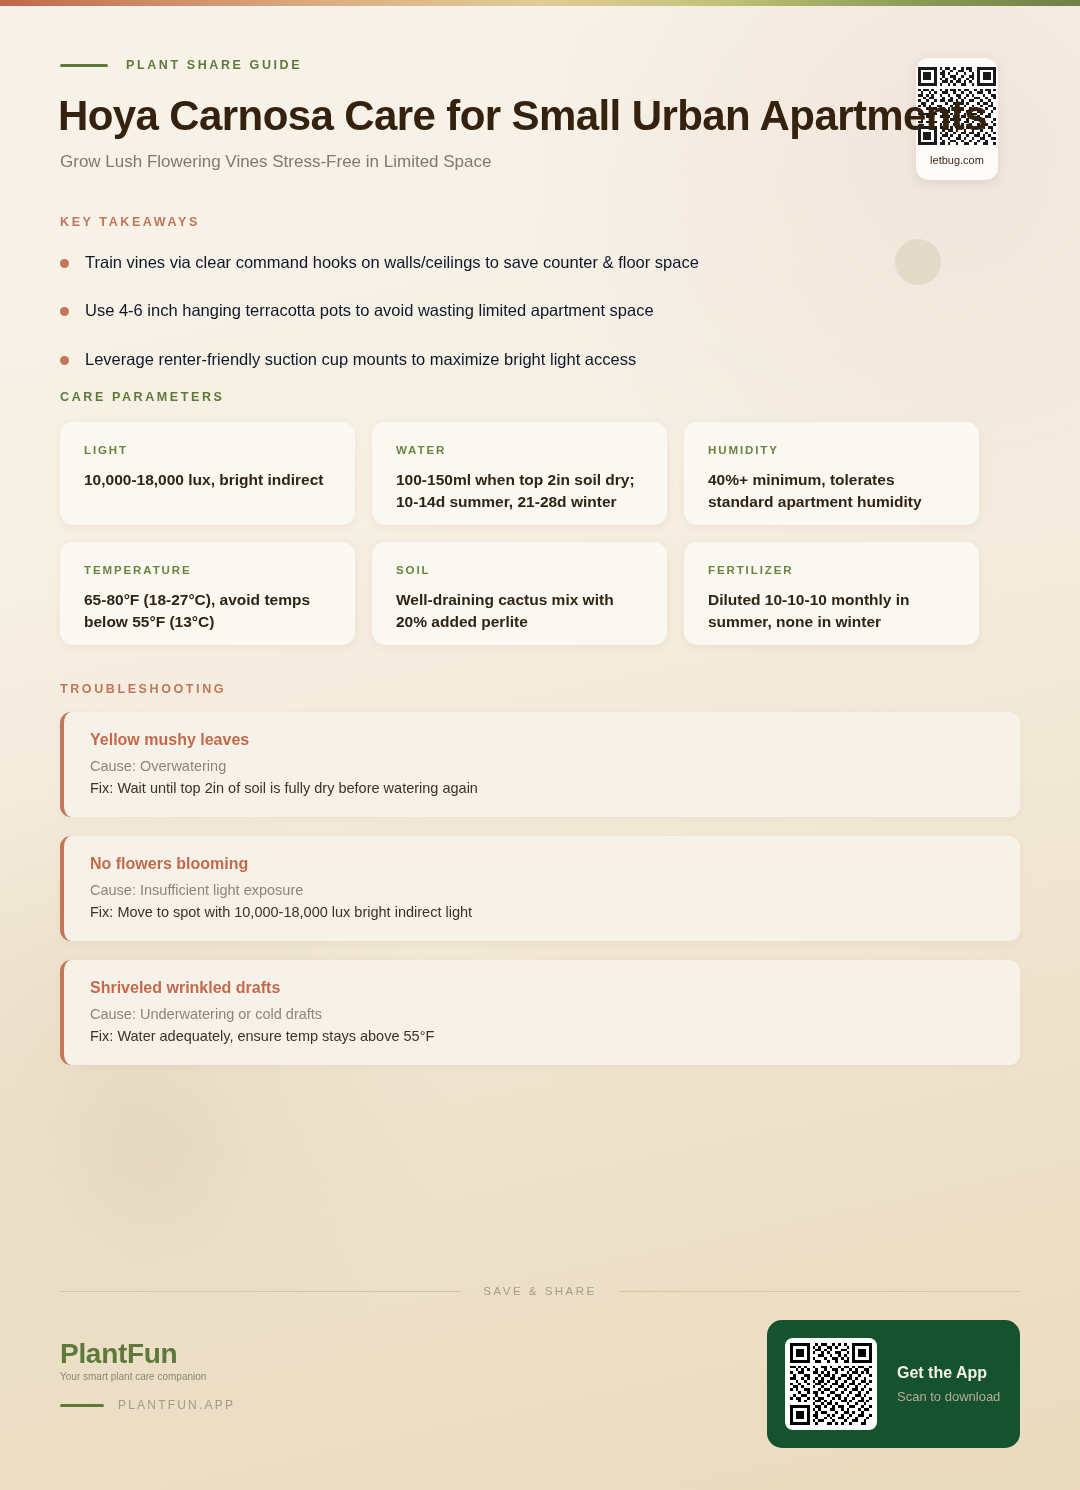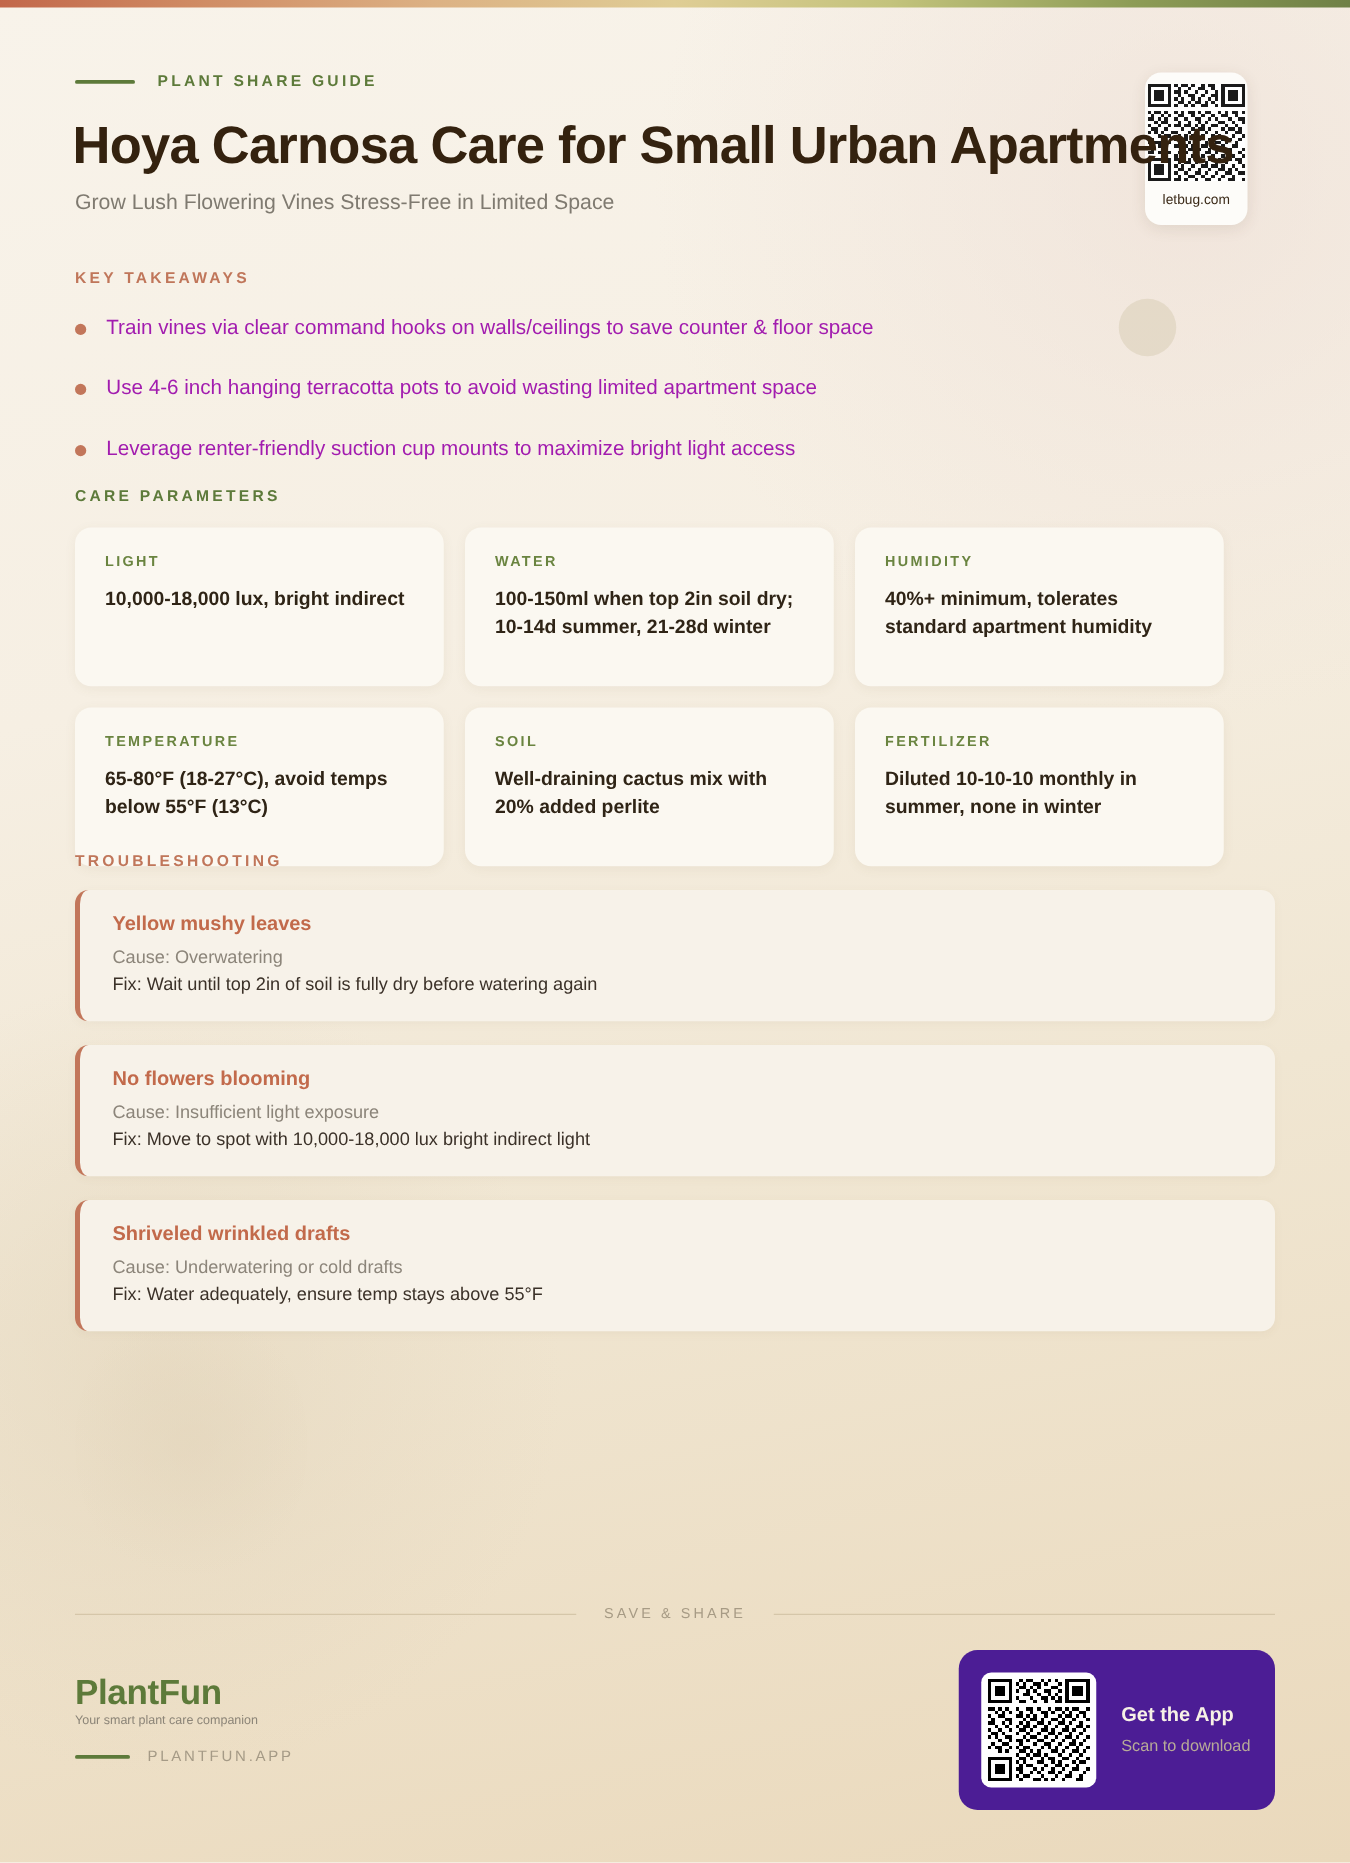--- a/index.html
+++ b/index.html
@@ -64,33 +64,33 @@
   .hdr-badge .qr-url { margin-top:9px; font-size:11px; color:#3b2a18; }
 
   
   .sec-takeaways { position:absolute; left:60px; top:215px; }
   .bullets { margin-top:22px; }
   .bullet { display:flex; align-items:flex-start; gap:16px; margin-bottom:26px; }
   .bullet-dot {
     width:9px; height:9px; border-radius:50%; background:#c2765a;
     margin-top:8px; flex:0 0 9px;
   }
-  .bullet-text { font-size:16.5px; color:#a21caf; line-height:1.35;text-align:right; }
+  .bullet-text { font-size:16.5px; color:#0f172a; line-height:1.35;text-align:right; }
 
   
   .sec-care-label { position:absolute; left:60px; top:390px; }
 
   .care-grid {
     position:absolute; left:60px; top:422px; width:925px;
     display:grid; grid-template-columns:repeat(3, 295px);
     column-gap:17px; row-gap:17px;
   }
   .care-card {
     background:#fbf8f1; border-radius:13px;
-    padding:22px 24px 36px 24px;
+    padding:22px 24px 12px 24px;
     box-shadow:0 2px 9px rgba(120,95,55,0.07);
     min-height:101px;
   }
   .care-card-label {
     font-size:11.5px; font-weight:bold; letter-spacing:1.9px;
     color:#6a8440; margin-bottom:13px;
   }
   .care-card-value {
     font-size:15.5px; font-weight:bold; color:#2f2416; line-height:1.42;
   }
@@ -121,21 +121,21 @@
   
   .footer-brand { position:absolute; left:60px; top:1338px; }
   .brand-name { font-size:28px; font-weight:bold; color:#5d7a3a; letter-spacing:-0.3px; }
   .brand-tag { margin-top:1px; font-size:10px; color:#8c8578; }
   .brand-url-row { margin-top:16px; display:flex; align-items:center; gap:14px; }
   .brand-url-line { width:44px; height:3px; background:#5d7a3a; border-radius:2px; }
   .brand-url { font-size:12px; letter-spacing:2.2px; color:#a59a86; }
 
   .app-cta {
     position:absolute; left:767px; top:1320px; width:253px; height:128px;
-    background:#4c1d95; border-radius:15px;
+    background:#14532d; border-radius:15px;
     display:flex; align-items:center; padding:0 18px; gap:20px;
   }
   .app-cta .qr-white {
     width:92px; height:92px; background:#ffffff; border-radius:8px;
     padding:5px; flex:0 0 92px;
   }
   .app-cta .qr-white svg { width:100%; height:100%; display:block; }
   .cta-title { font-size:16px; font-weight:bold; color:#f7f1e6; }
   .cta-sub { margin-top:7px; font-size:13px; color:#b8ab98; }
 </style>

